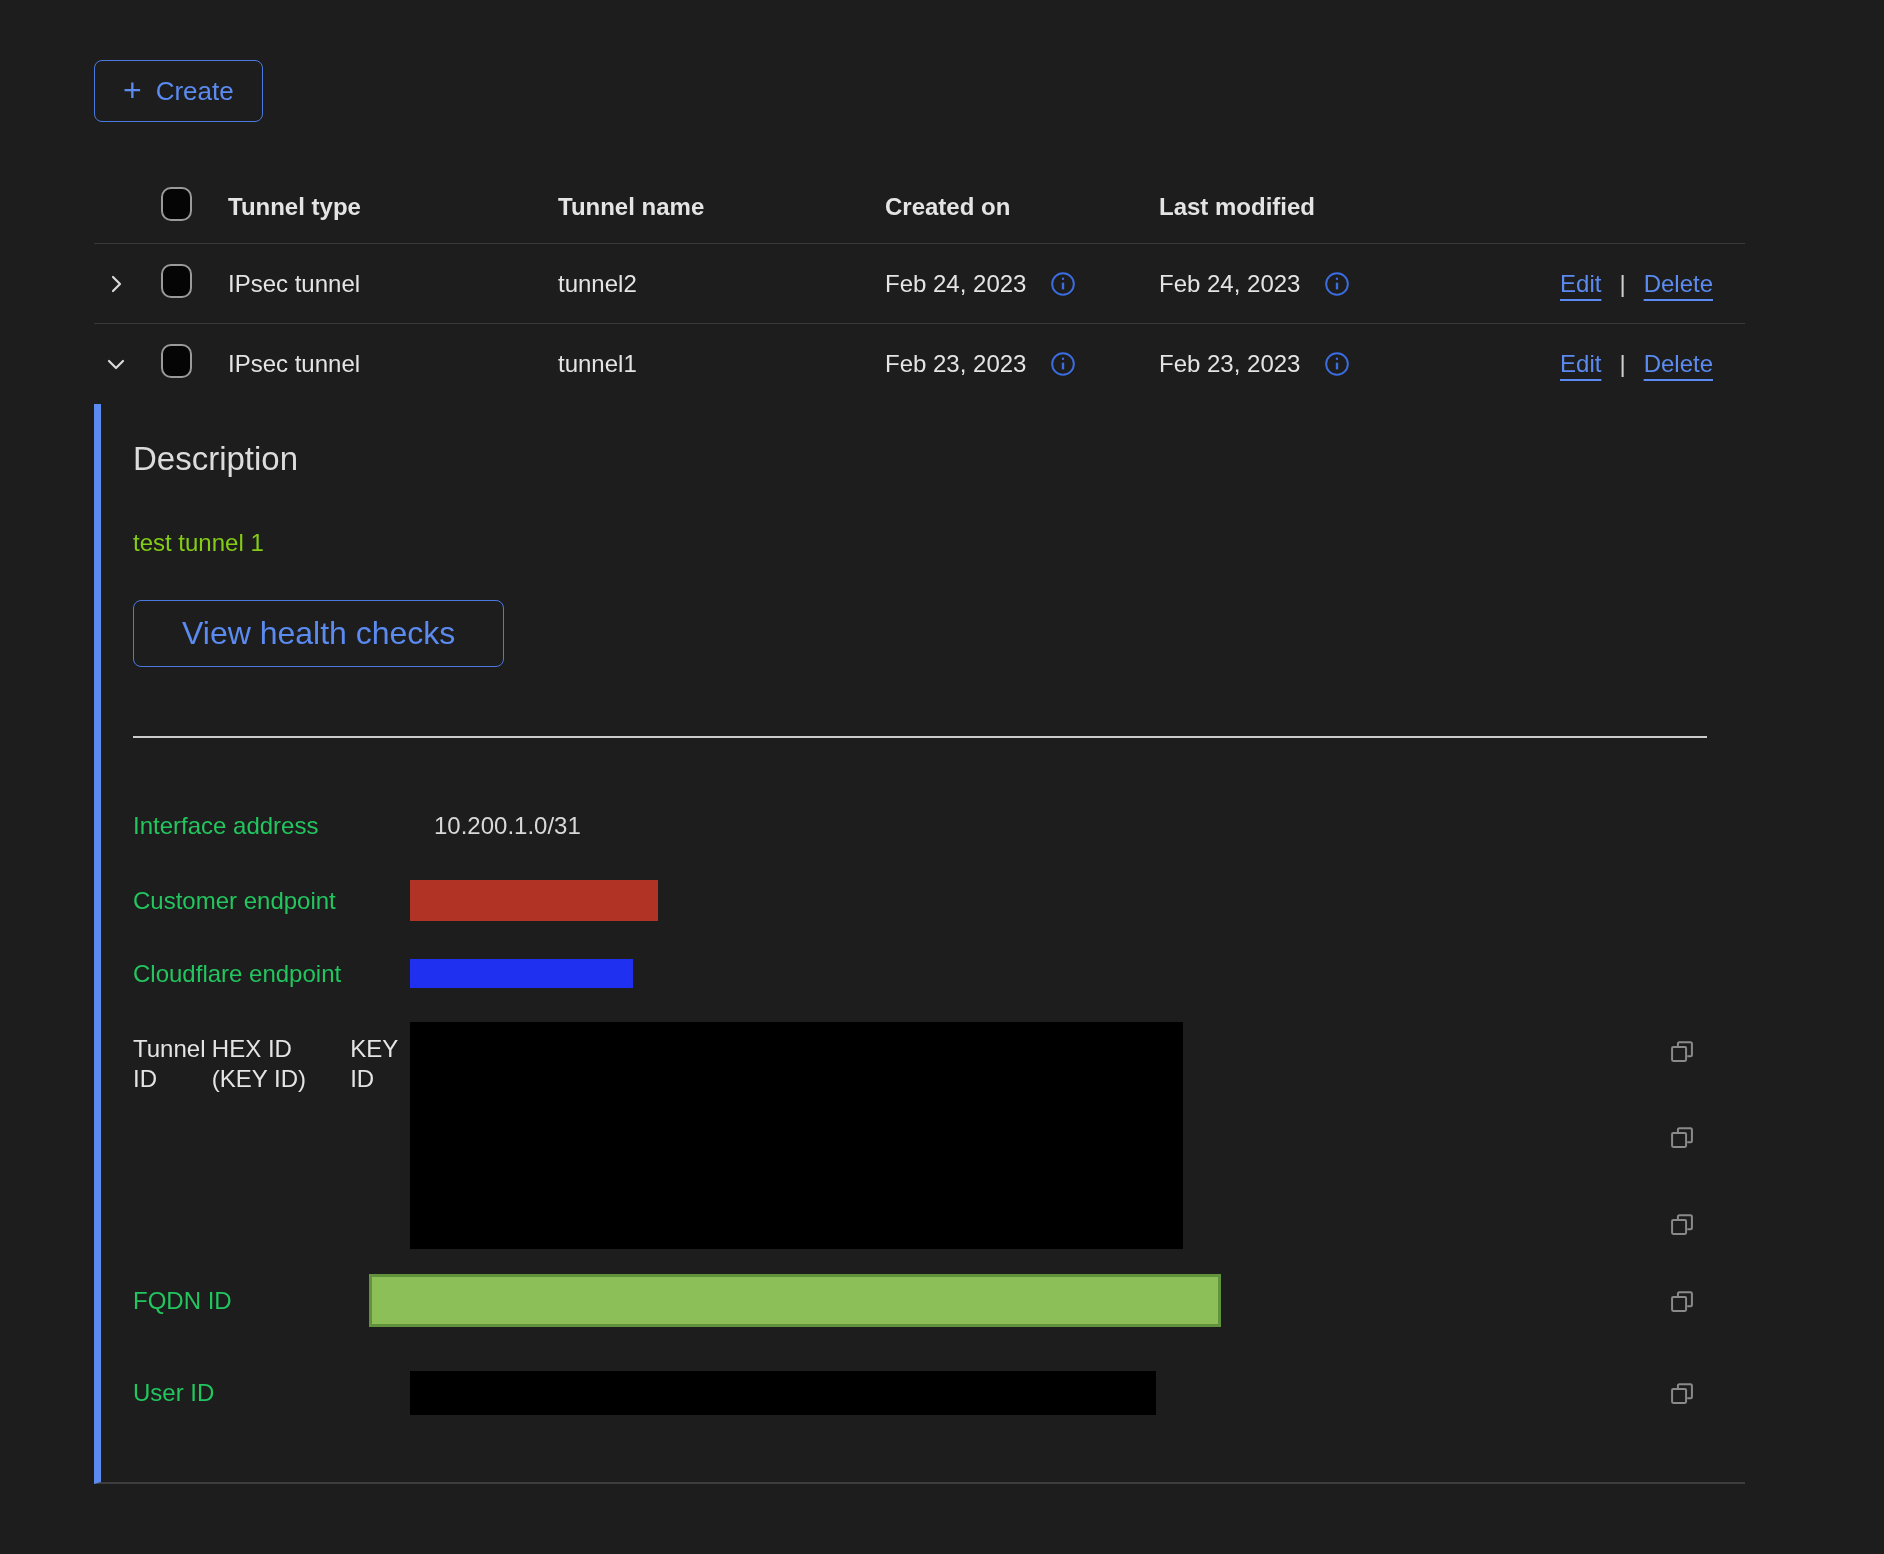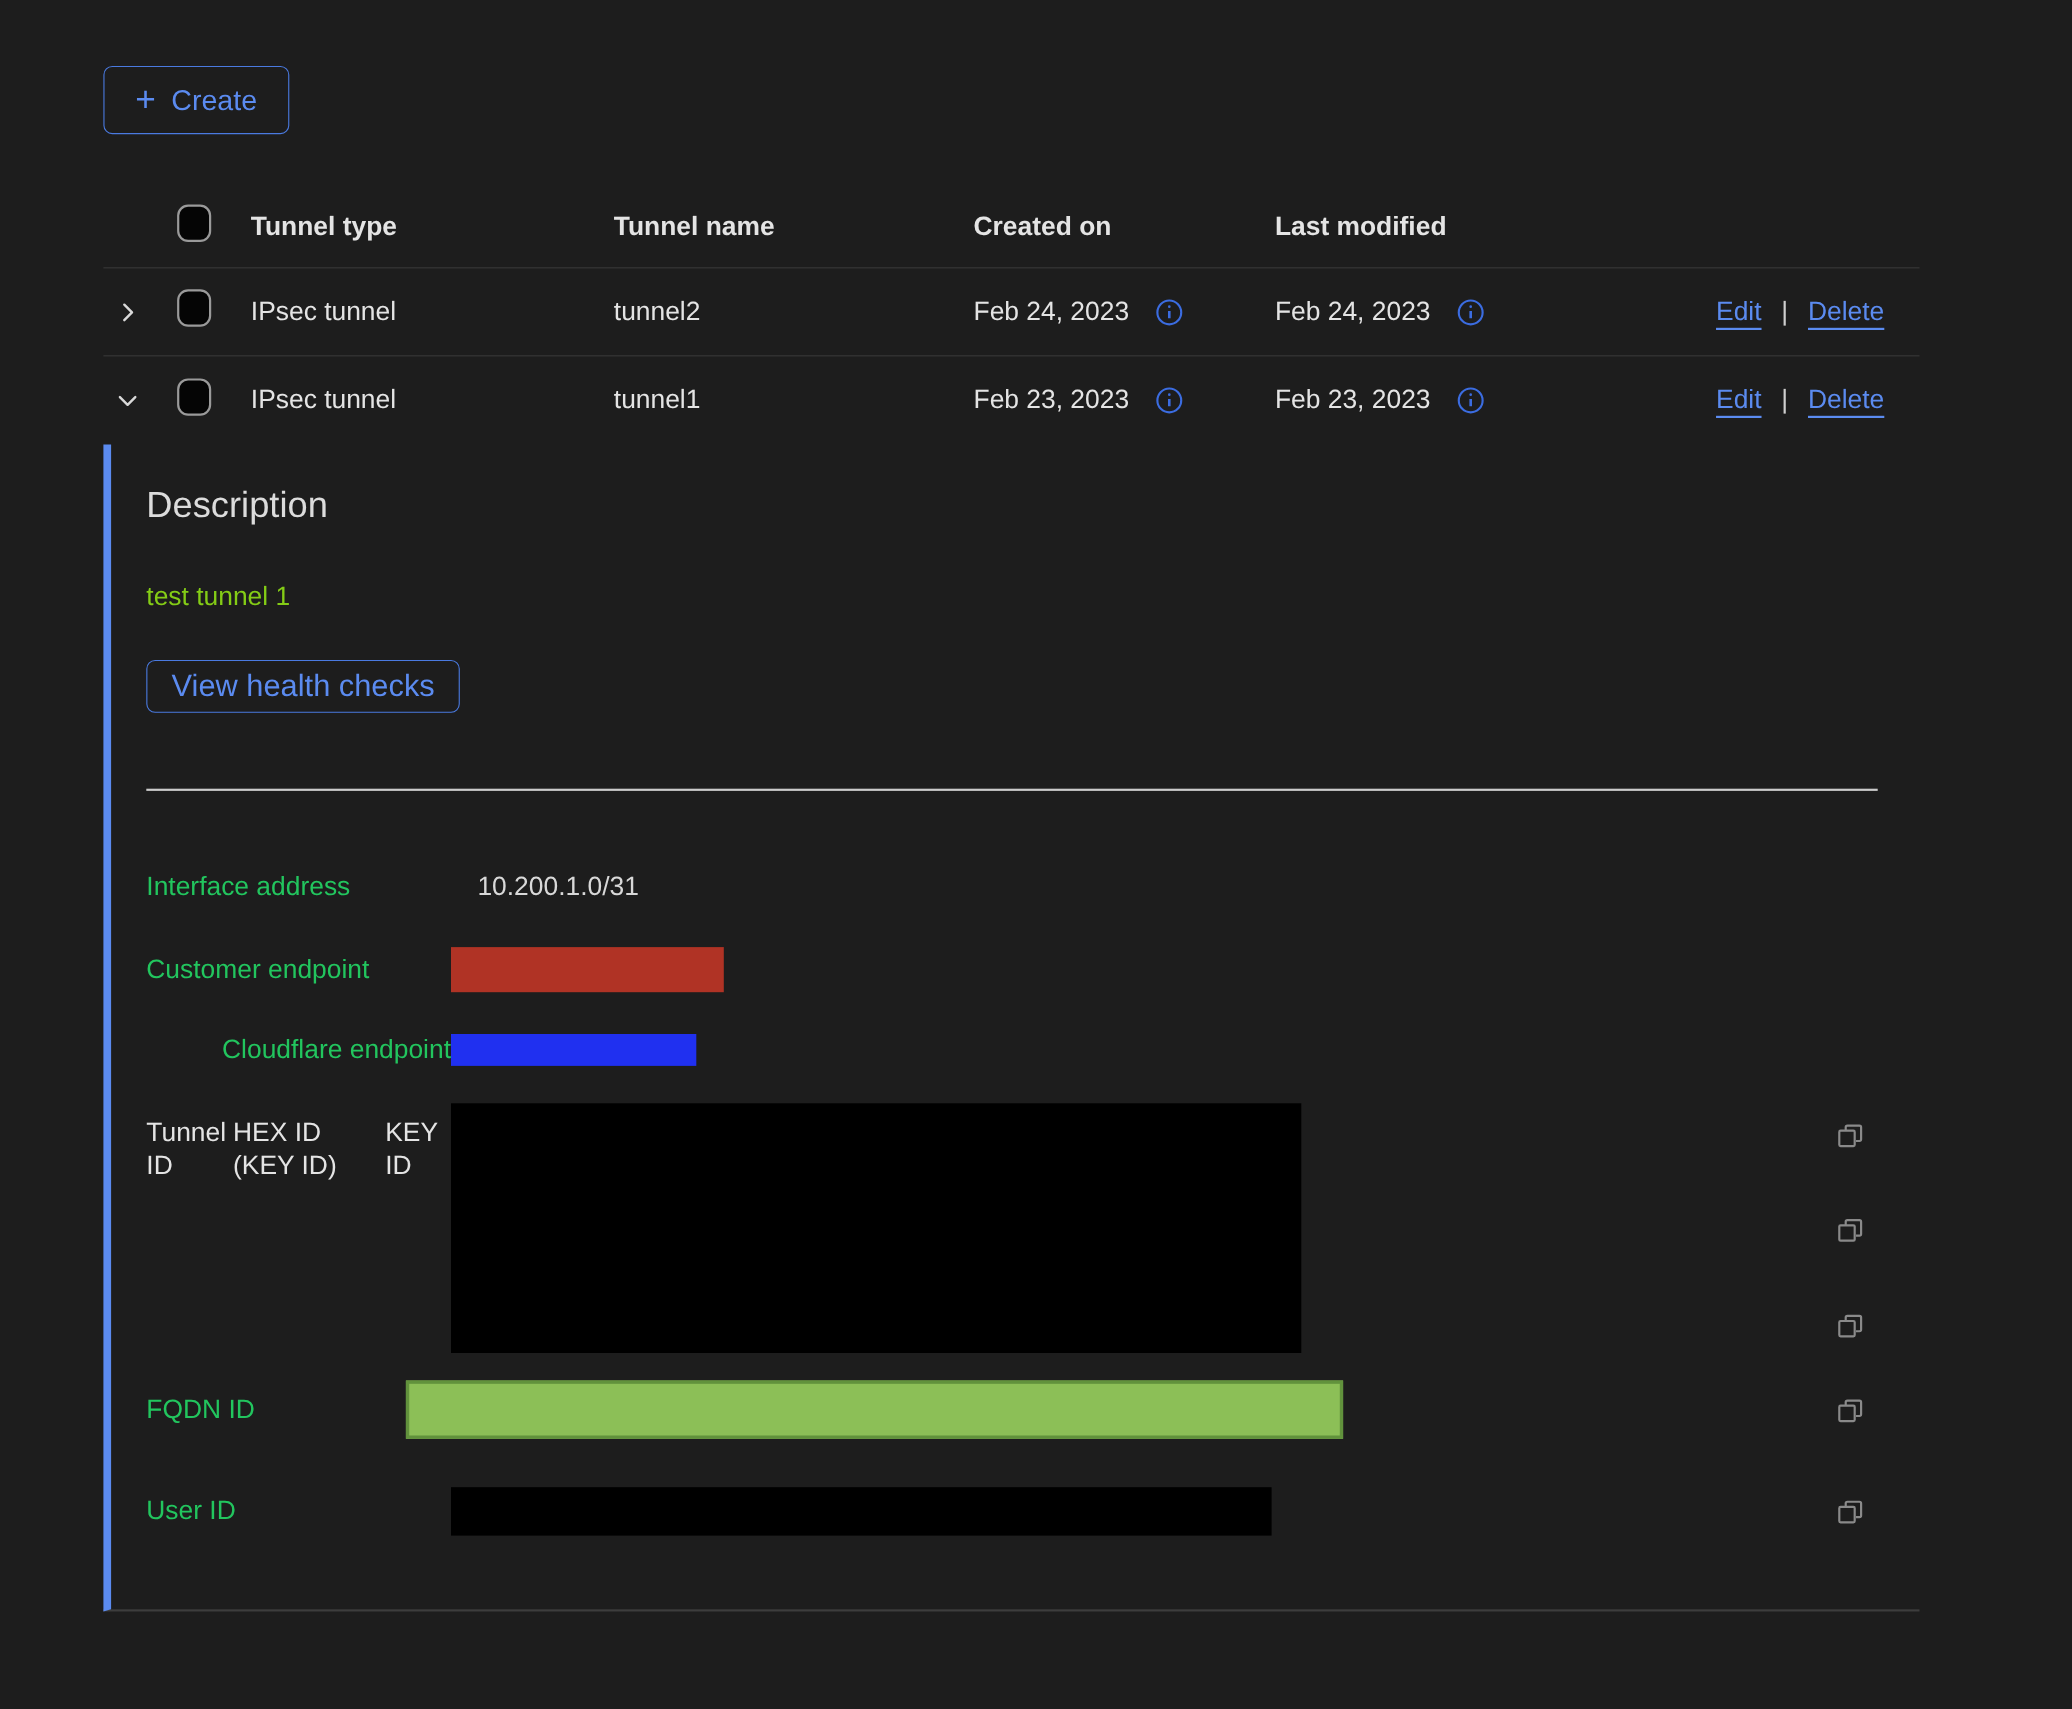--- a/index.html
+++ b/index.html
@@ -59,35 +59,35 @@
     border-left:7px solid #5b8bf0;
     border-bottom:2px solid #3d3d3d;
     padding:40px 0 67px 32px;
     width:1651px;
   }
   .desc-label { color:#dcdcdc; font-size:33px; line-height:30px; }
   .desc-value { color:#84cc16; margin-top:54px; line-height:30px; }
   .health-btn {
     margin-top:42px;
     display:inline-flex; align-items:center;
-    height:48px; padding:0 22px;
+    height:67px; padding:0 48px;
     background:transparent;
     border:1.5px solid #4a7ae0; border-radius:8px;
-    color:#5b8bf0; font-size:28px;
+    color:#5b8bf0; font-size:32px;
     font-family:"Liberation Sans", sans-serif;
     cursor:pointer;
   }
   .light-divider { margin-top:69px; width:1574px; border-top:2px solid #cbcbcb; }
 
   .field-row { display:flex; align-items:center; position:relative; }
   .f-label { width:277px; flex:none; color:#22c55e; }
   .row-interface { margin-top:73px; height:30px; }
   .iface-value { margin-left:24px; color:#d8d8d8; }
   .row-customer { margin-top:39px; height:41px; }
-  .row-cloudflare { margin-top:38px; height:29px;text-align:right; }
+  .row-cloudflare { margin-top:38px; height:29px; }
   .redact-red { width:248px; height:41px; }
   .redact-blue { width:223px; height:29px; }
 
   .id-group { margin-top:34px; height:227px; display:flex; position:relative; }
   .id-labels {
     width:277px; flex:none;
     display:flex; flex-direction:row; justify-content:space-between;
     padding:12px 0 14px;
   }
   .id-labels div { line-height:30px; }

